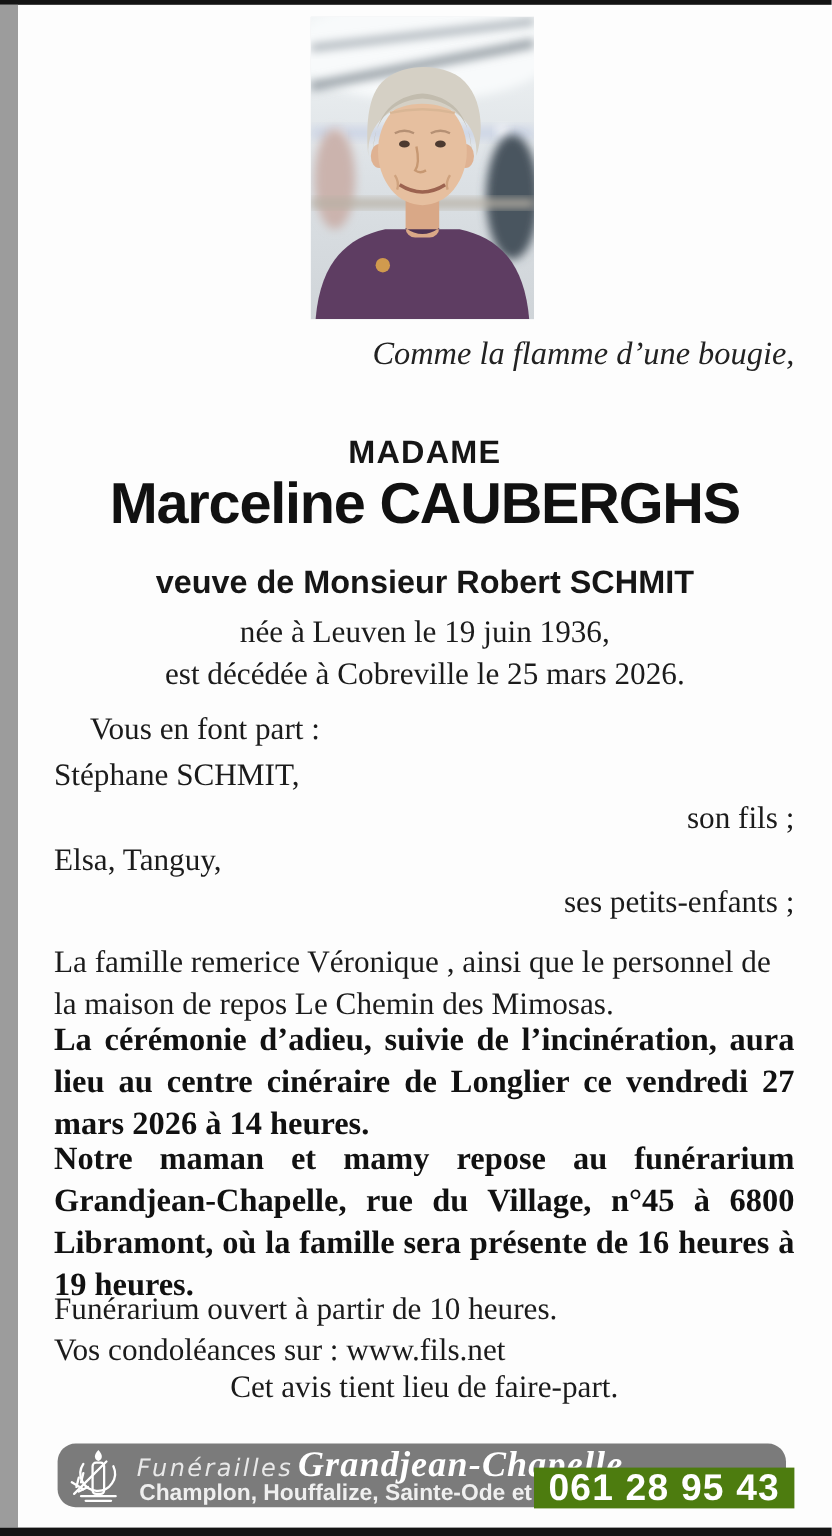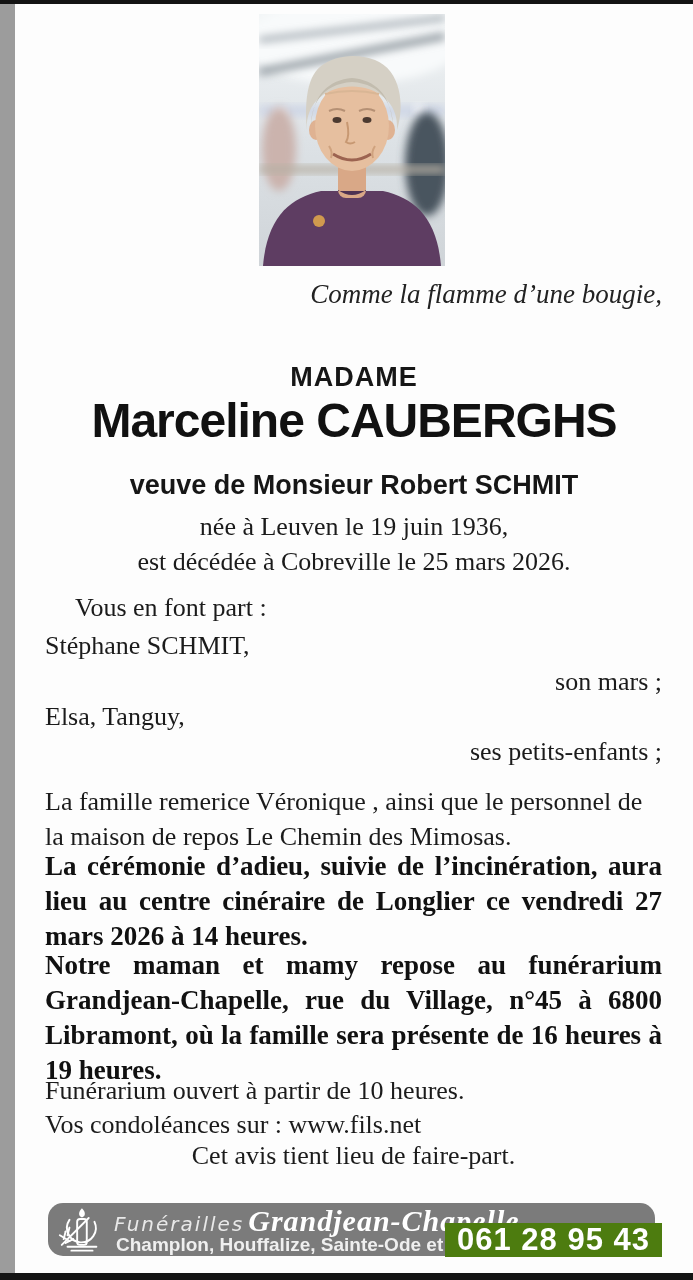--- a/index.html
+++ b/index.html
@@ -120,21 +120,21 @@
 <div class="abs civility">MADAME</div>
 <div class="abs name">Marceline CAUBERGHS</div>
 <div class="abs widow">veuve de Monsieur Robert SCHMIT</div>
 <div class="abs dates">
   <div>née à Leuven le 19 juin 1936,</div>
   <div>est décédée à Cobreville le 25 mars 2026.</div>
 </div>
 
 <div class="abs intro">Vous en font part :</div>
 <div class="abs member-names m0n">Stéphane SCHMIT,</div>
-<div class="abs member-rel m0r">son mars ;</div>
+<div class="abs member-rel m0r">son fils ;</div>
 <div class="abs member-names m1n">Elsa, Tanguy,</div>
 <div class="abs member-rel m1r">ses petits-enfants ;</div>
 
 <div class="abs para thanks">La famille remerice Véronique , ainsi que le personnel de la maison de repos Le Chemin des Mimosas.</div>
 <div class="abs bold-para ceremony">La cérémonie d’adieu, suivie de l’incinération, aura lieu au centre cinéraire de Longlier ce vendredi 27 mars 2026 à 14 heures.</div>
 <div class="abs bold-para repose">Notre maman et mamy repose au funérarium Grandjean-Chapelle, rue du Village, n°45 à 6800 Libramont, où la famille sera présente de 16 heures à 19 heures.</div>
 <div class="abs para opening">Funérarium ouvert à partir de 10 heures.</div>
 <div class="abs para condolences"><span>Vos condoléances sur : </span><a href="#">www.fils.net</a></div>
 <div class="abs notice">Cet avis tient lieu de faire-part.</div>
 

